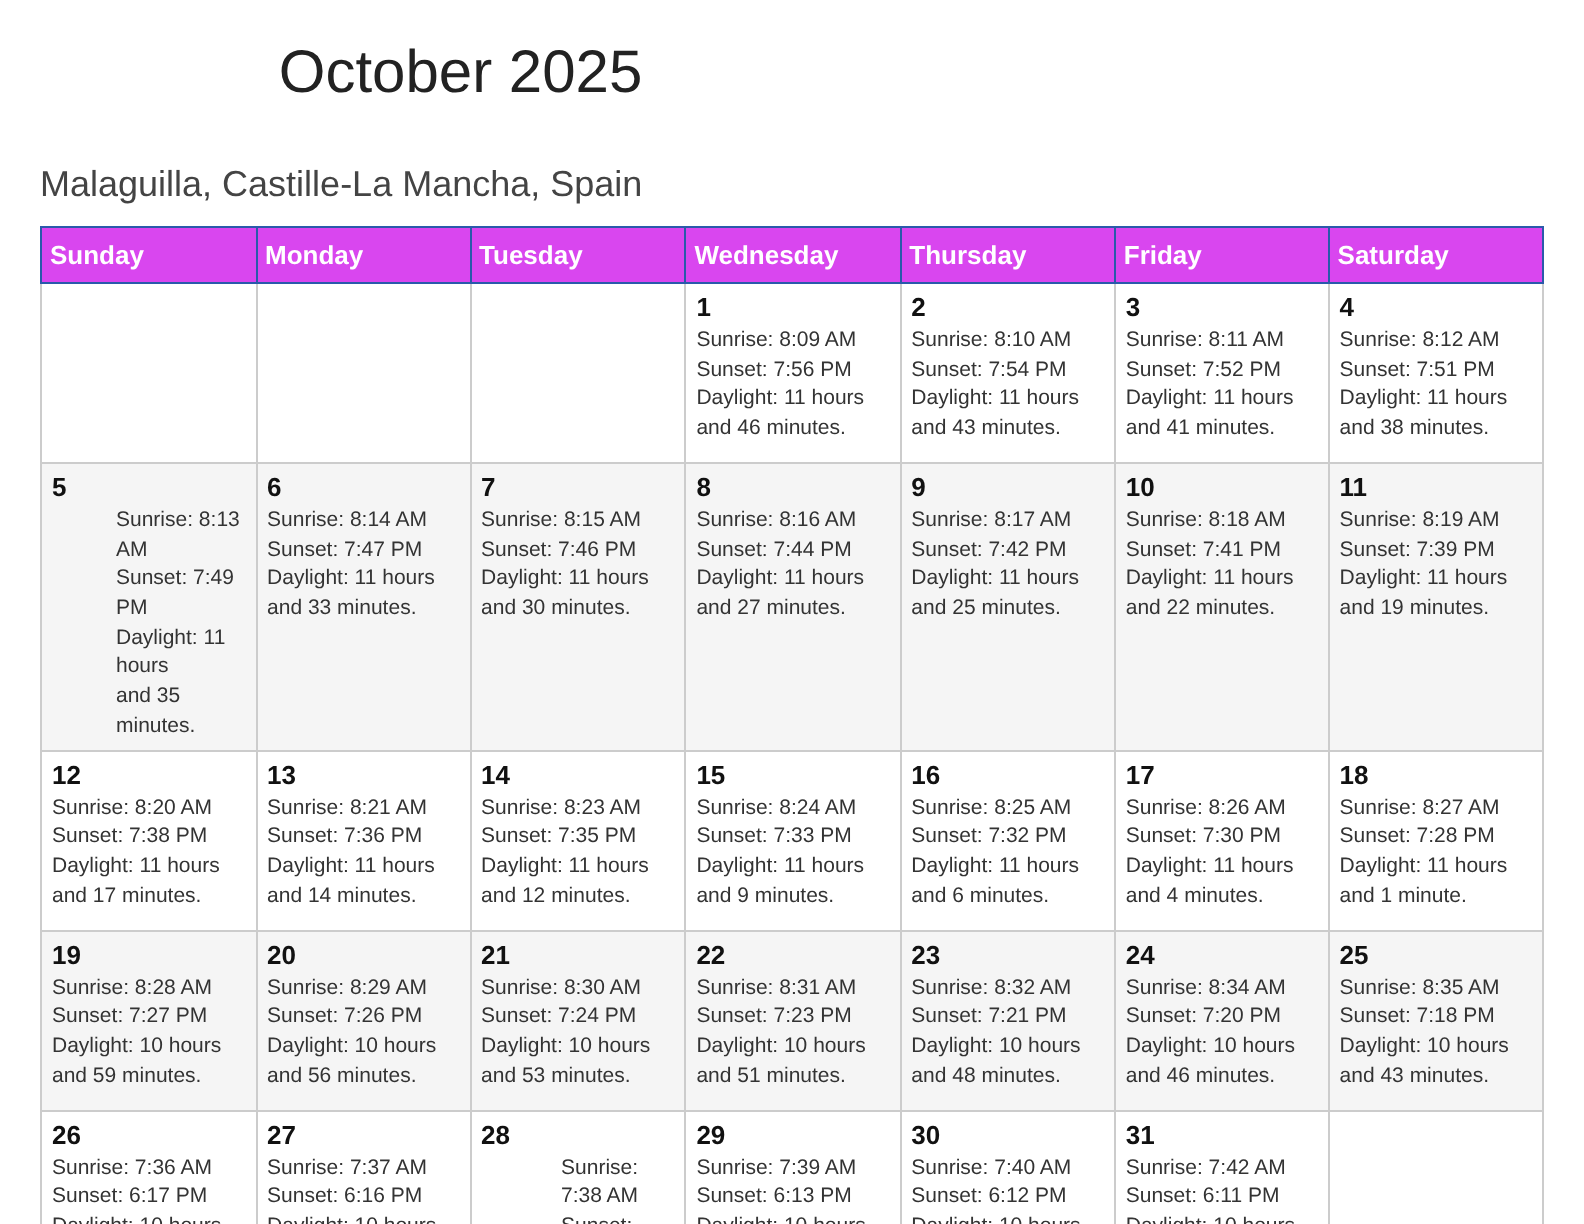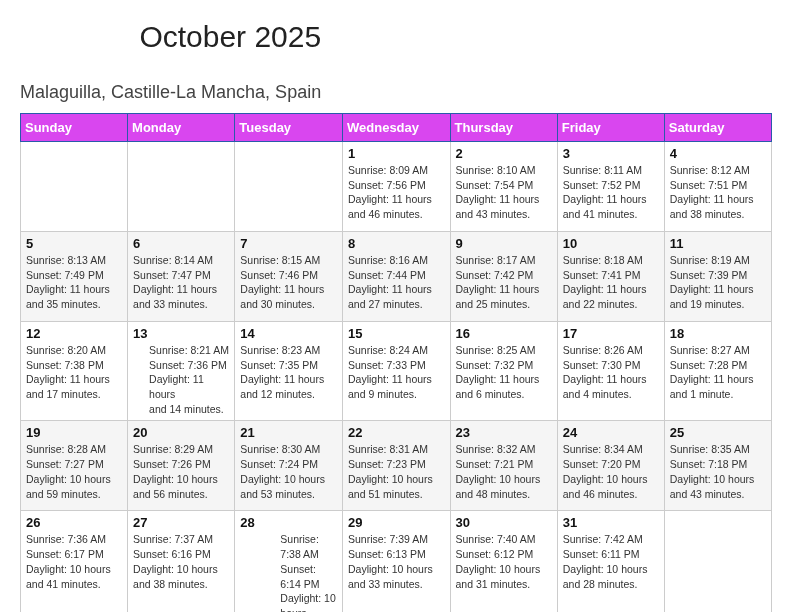--- a/index.html
+++ b/index.html
@@ -129,21 +129,21 @@
           <div class="day-number">4</div>
           <div class="day-info" style="white-space: pre-line;">Sunrise: 8:12 AM
 Sunset: 7:51 PM
 Daylight: 11 hours
 and 38 minutes.</div>
         </td>
       </tr>
       <tr class="week-row-even">
         <td>
           <div class="day-number">5</div>
-          <div class="day-info" style="white-space: pre-line;">Sunrise: 8:13 AM
+          <div class="day-info" style="white-space: pre-line; margin-left: 32px;">Sunrise: 8:13 AM
 Sunset: 7:49 PM
 Daylight: 11 hours
 and 35 minutes.</div>
         </td>
         <td>
           <div class="day-number">6</div>
           <div class="day-info" style="white-space: pre-line;">Sunrise: 8:14 AM
 Sunset: 7:47 PM
 Daylight: 11 hours
 and 33 minutes.</div>
@@ -187,21 +187,21 @@
       <tr class="week-row-odd">
         <td>
           <div class="day-number">12</div>
           <div class="day-info" style="white-space: pre-line;">Sunrise: 8:20 AM
 Sunset: 7:38 PM
 Daylight: 11 hours
 and 17 minutes.</div>
         </td>
         <td>
           <div class="day-number">13</div>
-          <div class="day-info" style="white-space: pre-line; margin-left: 16px;">Sunrise: 8:21 AM
+          <div class="day-info" style="white-space: pre-line;">Sunrise: 8:21 AM
 Sunset: 7:36 PM
 Daylight: 11 hours
 and 14 minutes.</div>
         </td>
         <td>
           <div class="day-number">14</div>
           <div class="day-info" style="white-space: pre-line;">Sunrise: 8:23 AM
 Sunset: 7:35 PM
 Daylight: 11 hours
 and 12 minutes.</div>

